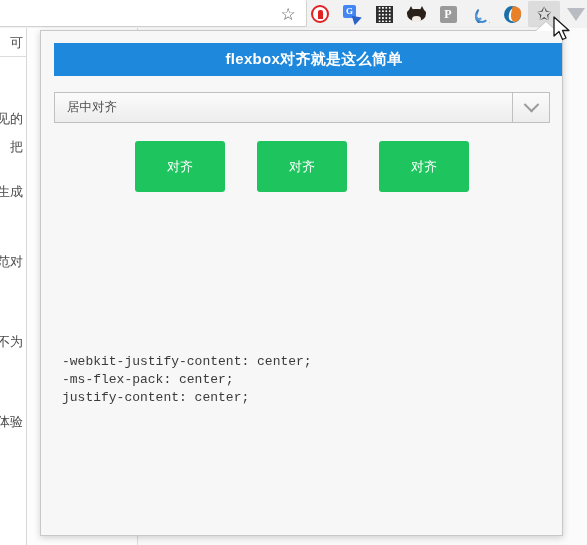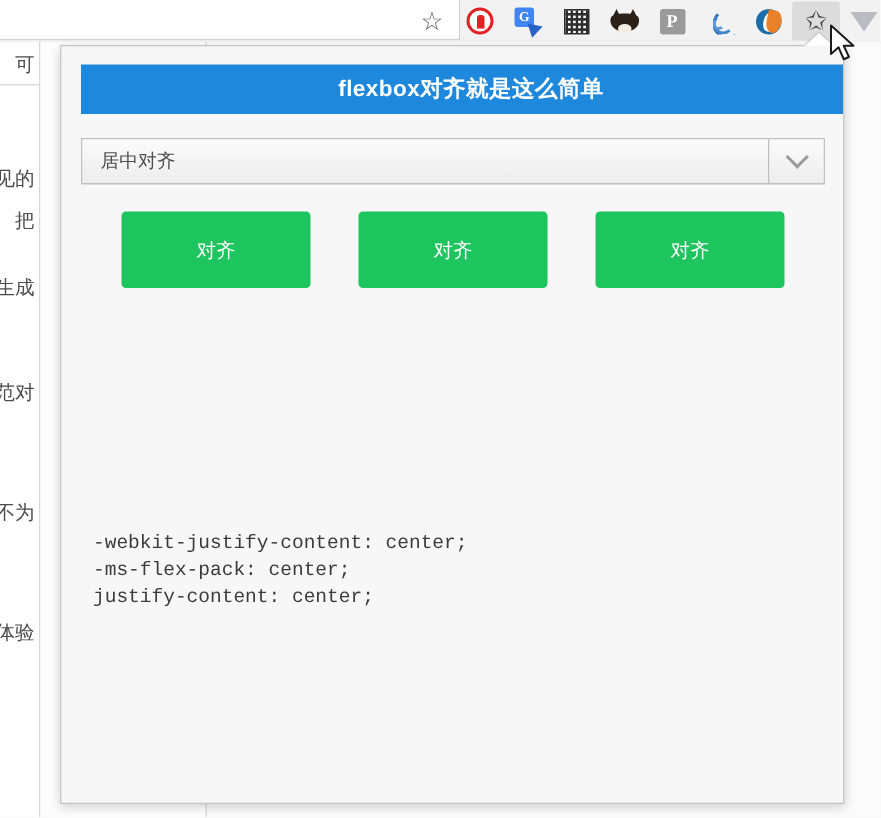--- a/index.html
+++ b/index.html
@@ -292,21 +292,21 @@
 
   .btn-row {
     position: absolute;
     left: 13px; top: 110px;
     width: 496px;
     display: flex;
     flex-flow: row wrap;
     justify-content: center;
   }
   .align-btn {
-    width: 126px;
+    width: 90px;
     height: 51px;
     margin: 0 16px;
     background: #1ec45d;
     color: #ffffff;
     font-size: 13px;
     border: none;
     border-radius: 3px;
     display: flex;
     align-items: center;
     justify-content: center;

